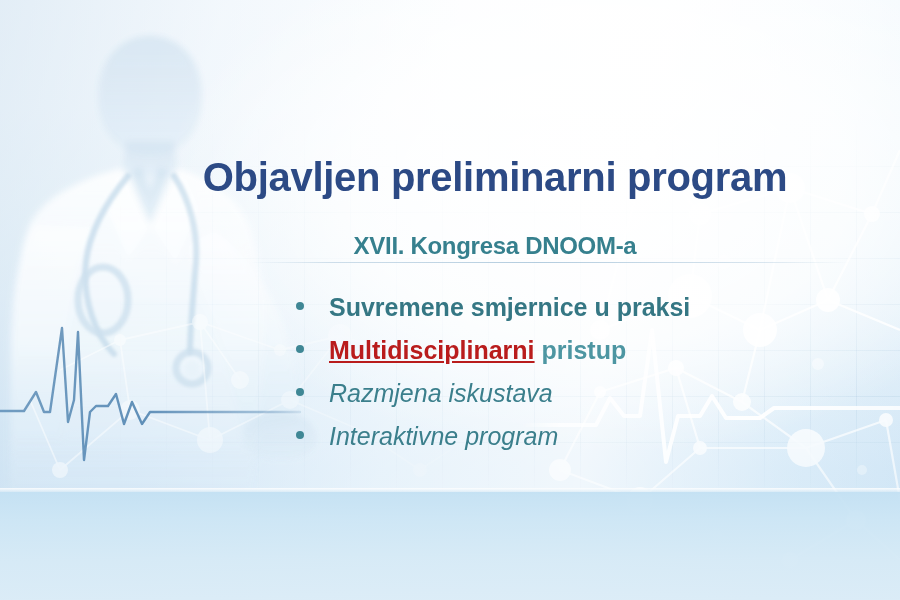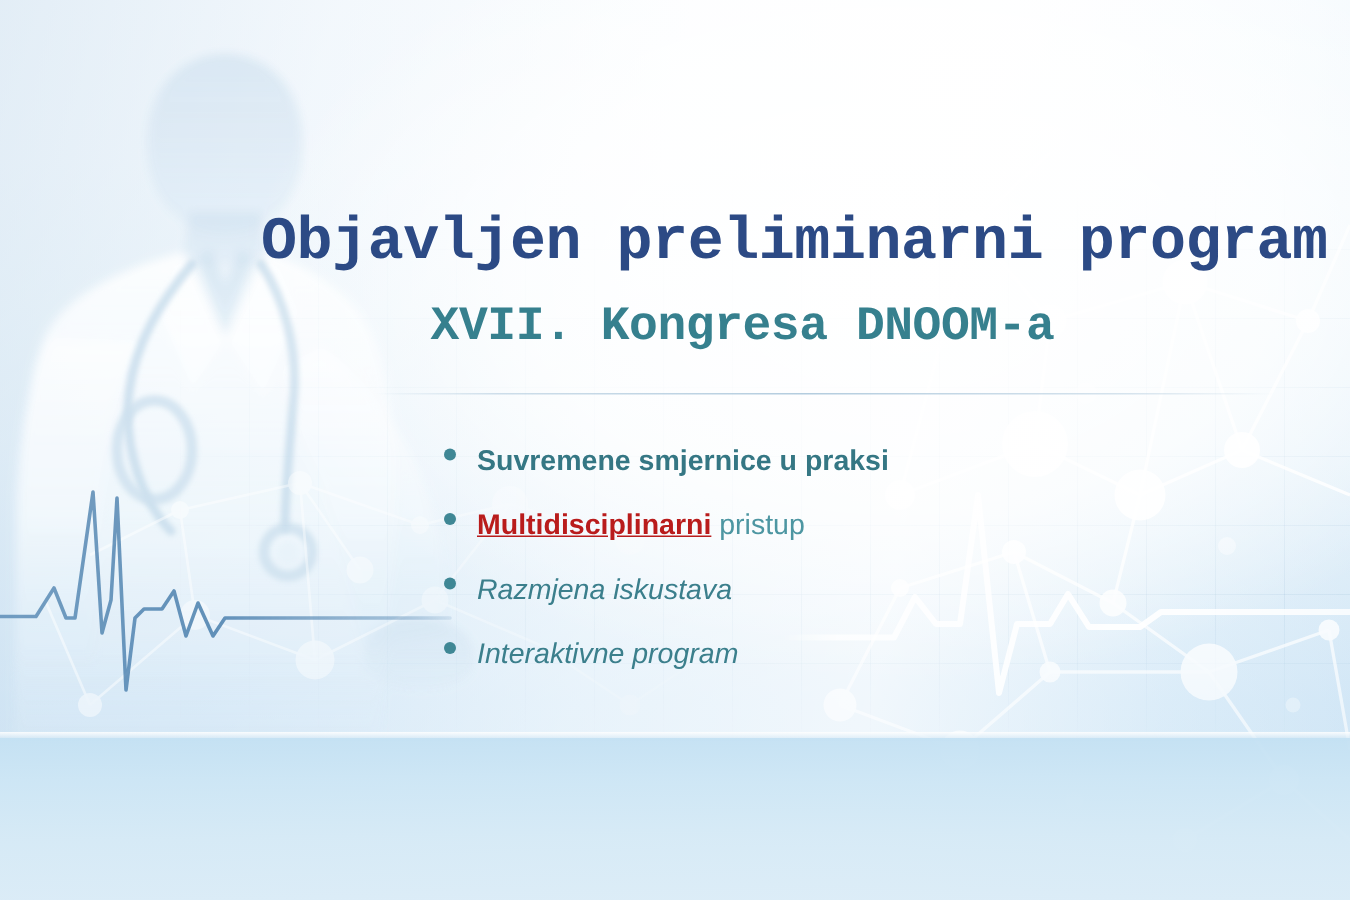--- a/index.html
+++ b/index.html
@@ -71,53 +71,53 @@
 
   
   #content{
     position:absolute;left:0;top:0;width:900px;height:600px;
   }
 
   #title-block{
     position:absolute;left:170px;top:134px;width:650px;text-align:center;
   }
   .title-line{
-    margin:4px;white-space:nowrap;letter-spacing:-0.3px;font-family:Liberation Mono, monospace;
+    margin:18px;white-space:nowrap;letter-spacing:-0.3px;
   }
   #title-line-1{
     font-size:40px;font-weight:bold;color:#2c4a85;line-height:50px;
   }
   #title-line-2{
-    font-size:32px;font-weight:bold;color:#36808e;line-height:52px;
+    font-size:24px;font-weight:bold;color:#36808e;line-height:52px;
   }
 
   #divider{
     position:absolute;left:250px;top:262px;width:600px;height:1px;
     background:linear-gradient(90deg,
       rgba(168,196,217,0) 0%, rgba(168,196,217,.55) 14%,
       rgba(155,188,212,.75) 48%, rgba(168,196,217,.45) 84%,
       rgba(168,196,217,0) 100%);
   }
 
   #bullets{
     position:absolute;left:296px;top:286px;width:520px;
     list-style:none;margin:0;padding:0;
   }
   #bullets li{
-    display:flex;align-items:baseline;gap:14px;
+    display:flex;align-items:baseline;gap:25px;
     height:43px;line-height:43px;
-    font-size:19px;
+    font-size:25px;
   }
   .dot{
     flex:0 0 auto;width:8px;height:8px;border-radius:50%;
     background:#3f8795;position:relative;top:-6px;
   }
   .btext{white-space:nowrap;}
   .btext .strong{font-weight:bold;color:#b91c1c;text-decoration:underline;}
-  .btext .light{font-weight:normal;color:#4d96a2;text-align:right;}
+  .btext .light{font-weight:bold;color:#4d96a2;text-align:right;}
   .btext .semi{font-weight:bold;color:#357784;}
   .btext .reg{font-weight:normal;color:#3b7f8c;font-style:italic;}
 </style>
 </head>
 <body>
 
 <div id="banner">
 
   <div class="layer" id="bg-base"></div>
   <div class="layer" id="bg-horiz"></div>

